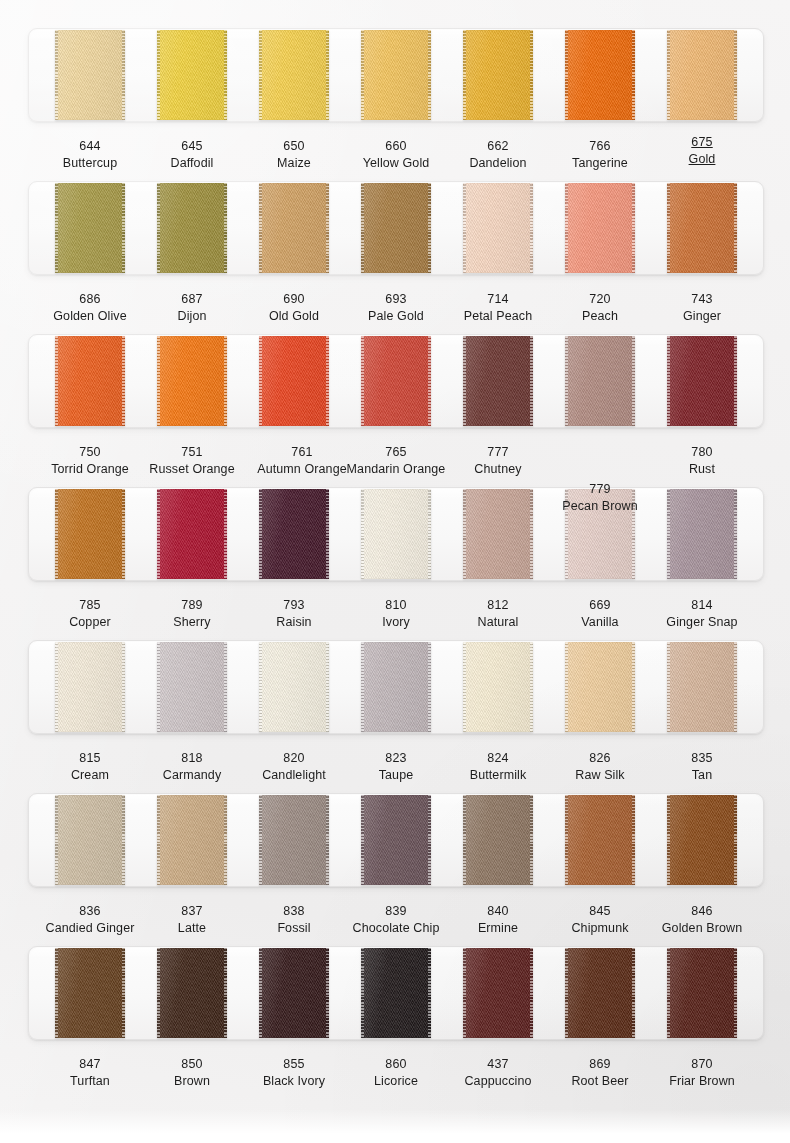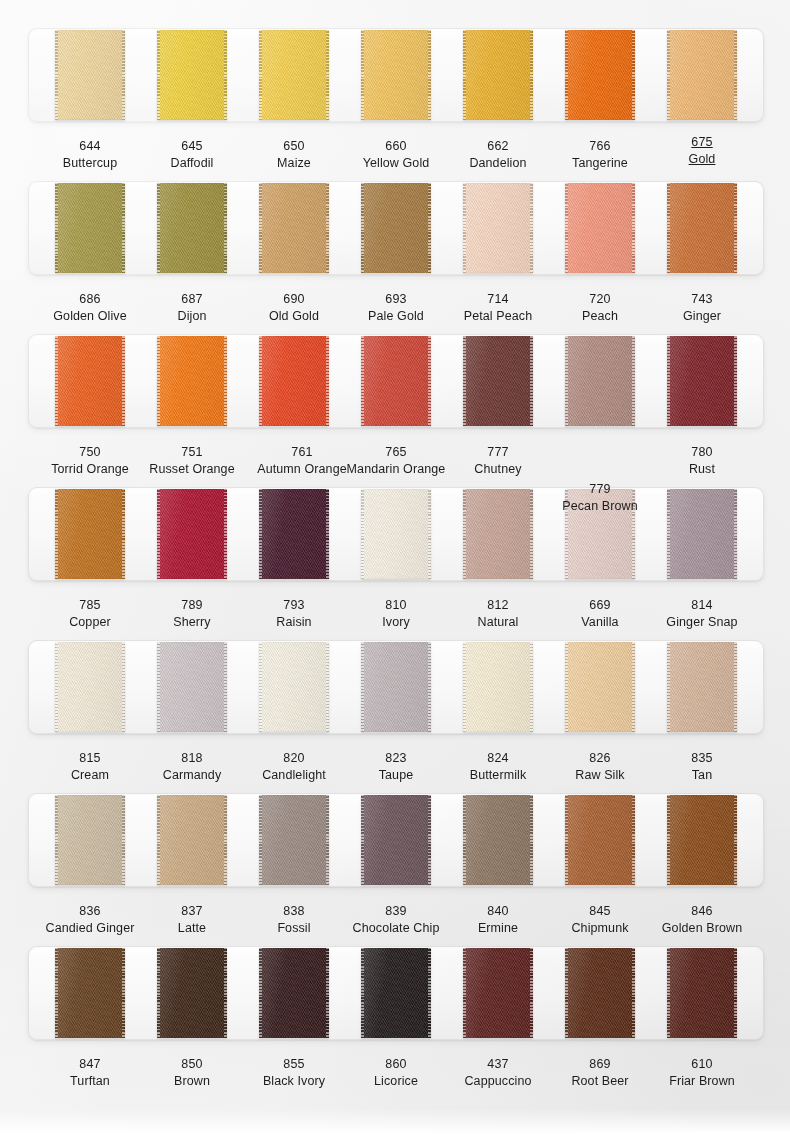--- a/index.html
+++ b/index.html
@@ -603,19 +603,19 @@
         <div class="label" style="left: 549px; top: 1056px; width: 102px;">
           <span class="code">869</span>
           <span class="nm">Root Beer</span>
         </div>
         <div class="swatch" title="870 Friar Brown" style="left: 667px; top: 948px; width: 70px; height: 90px; background: rgb(85, 31, 22);">
           <div class="weave"></div>
           <div class="edge-l"></div>
           <div class="edge-r"></div>
         </div>
         <div class="label" style="left: 651px; top: 1056px; width: 102px;">
-          <span class="code">610</span>
+          <span class="code">870</span>
           <span class="nm">Friar Brown</span>
         </div>
       </div>
     </div>
   <div class="bottom-fade"></div>
 </div>
 
 </body></html>

